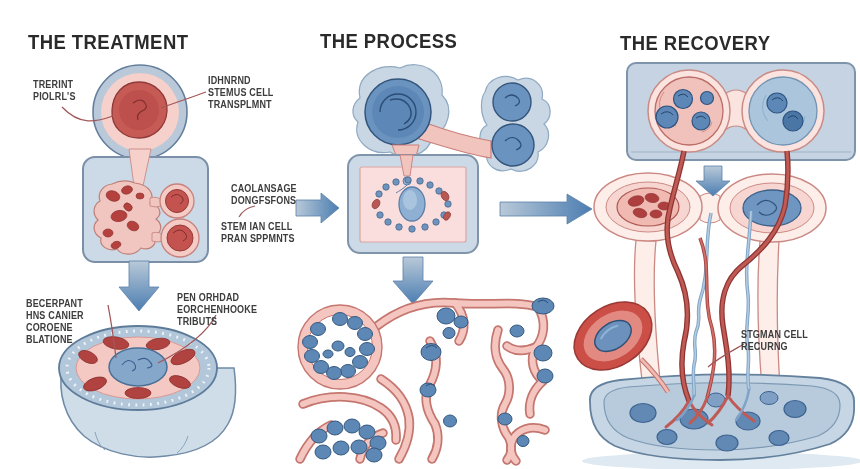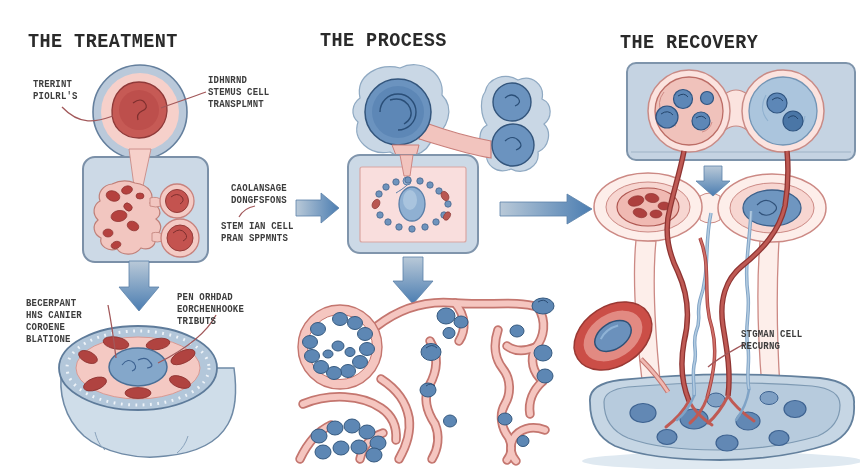--- a/index.html
+++ b/index.html
@@ -1,17 +1,17 @@
 <!DOCTYPE html>
 <html><head>
 <meta charset="utf-8">
 <style>
   html,body{margin:0;padding:0;background:#fff;}
   .stage{position:relative;width:860px;height:469px;background:#ffffff;overflow:hidden;
-         font-family:Liberation Mono, monospace;}
+         font-family:Liberation Sans, sans-serif;}
   .art{position:absolute;left:0;top:0;}
   .title{position:absolute;font-weight:bold;font-size:21px;letter-spacing:.5px;color:#2a2a2a;
          transform:scaleX(.88);transform-origin:left top;white-space:pre;}
   .lbl{position:absolute;font-weight:bold;font-size:10px;line-height:1.2;letter-spacing:.2px;
        color:#3c3c3c;transform:scaleX(.9);transform-origin:left top;white-space:pre-line;}
 </style>
 </head>
 <body>
 
 <div class="stage">

